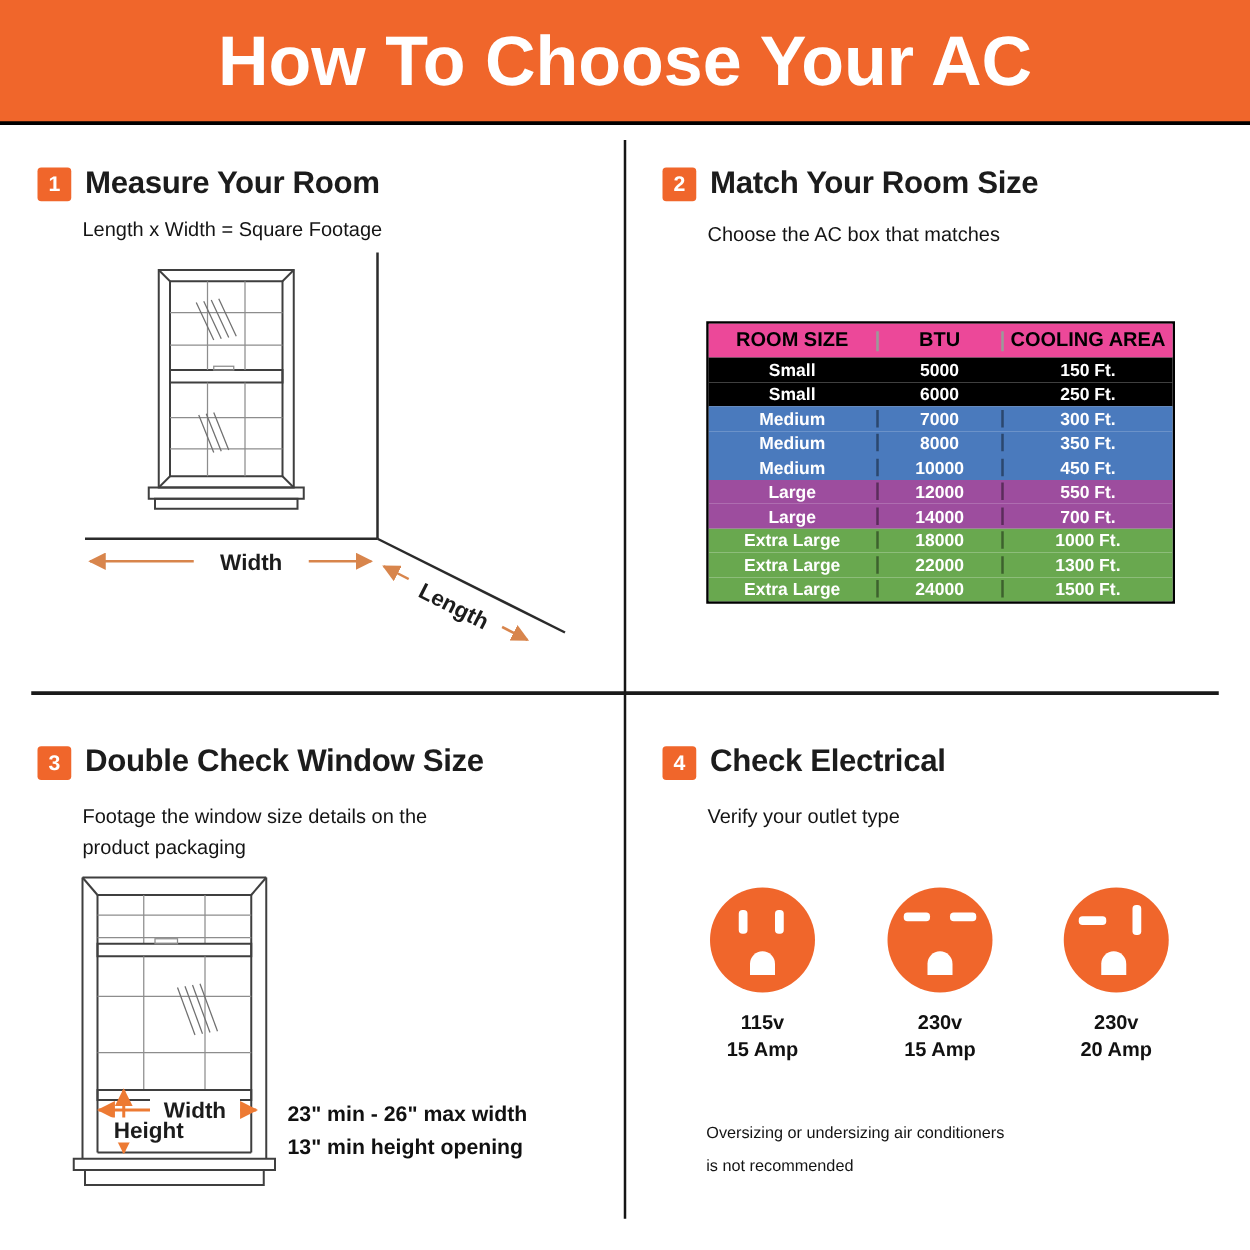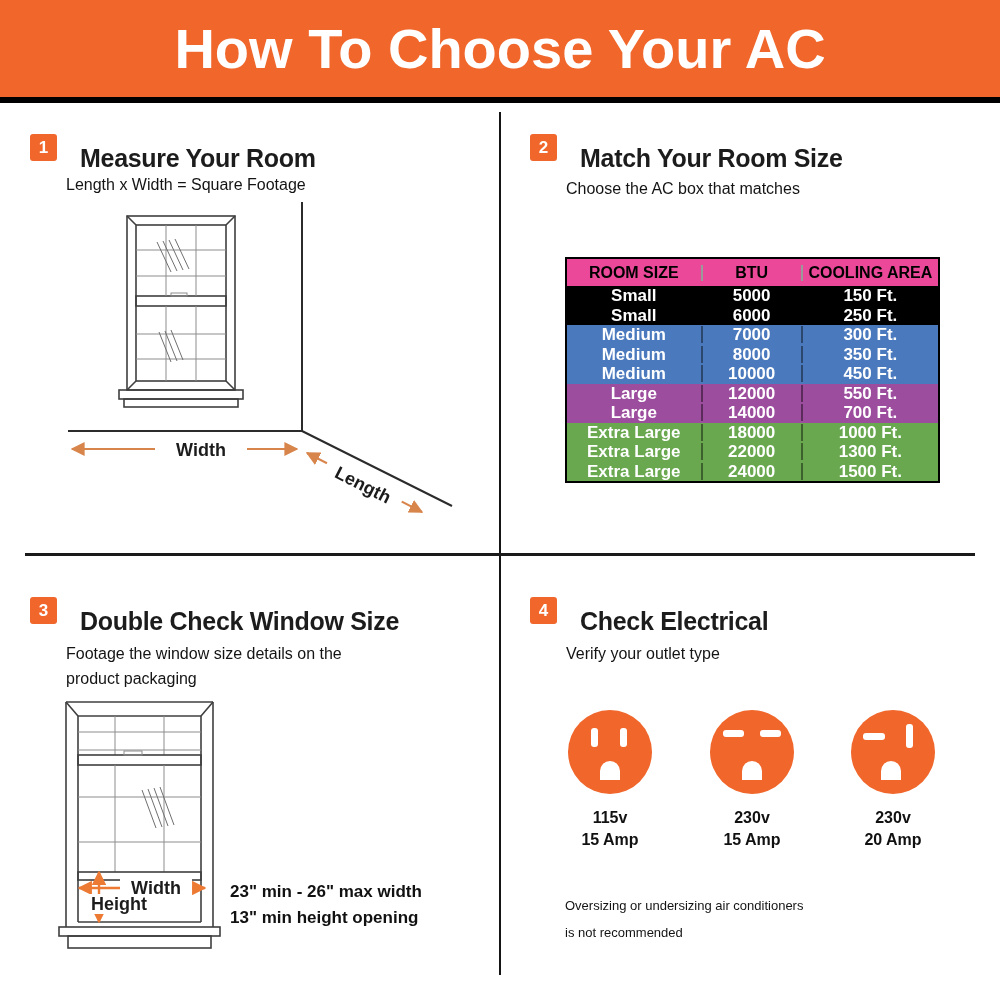--- a/index.html
+++ b/index.html
@@ -3,44 +3,44 @@
 <meta charset="utf-8">
 <style>
   html,body{margin:0;padding:0;}
   body{
     width:1000px;height:1000px;position:relative;background:#ffffff;
     font-family:"Liberation Sans","DejaVu Sans",sans-serif;color:#1c1c1c;
     overflow:hidden;
   }
   .banner{
     position:absolute;left:0;top:0;width:1000px;height:97px;background:#F0662B;
-    display:flex;align-items:center;justify-content:center;border-bottom:6px solid #000000;
+    display:flex;align-items:center;justify-content:center;border-bottom:3px solid #000000;
   }
   .banner-title{color:#ffffff;font-size:56px;font-weight:700;letter-spacing:0;margin:0;}
   .divider-v{position:absolute;left:499px;top:112px;width:2px;height:863px;background:#151515;}
   .divider-h{position:absolute;left:25px;top:553px;width:950px;height:3px;background:#1a1a1a;}
 
   .section-header{position:absolute;display:flex;align-items:flex-start;gap:11px;}
   .badge{
     width:27px;height:27px;background:#F0662B;color:#fff;border-radius:3px;
     font-size:17px;font-weight:700;display:flex;align-items:center;justify-content:center;
     flex:0 0 27px;margin-top:2px;
   }
-  .section-title{font-size:25px;font-weight:700;color:#1c1c1c;margin:12px;letter-spacing:-0.3px;}
+  .section-title{font-size:25px;font-weight:700;color:#1c1c1c;margin:0;letter-spacing:-0.3px;}
   .subtitle{position:absolute;font-size:16px;color:#141414;}
 
   .illustration{position:absolute;}
 
   
   .btu-table{position:absolute;left:565px;top:257px;width:371px;border:2px solid #000;background:#fff;}
   .thead{display:flex;height:27px;align-items:center;background:#ec4899;}
   .thead .cell{font-size:16px;font-weight:700;color:#000;}
   .thead .c2,.thead .c3{border-left:2px solid #9a9a9a;}
   .trow{display:flex;height:19.5px;align-items:center;}
-  .trow .cell{font-size:17px;font-weight:700;color:#ffffff;}
+  .trow .cell{font-size:14px;font-weight:700;color:#ffffff;}
   .trow .c2,.trow .c3{border-left:2px solid rgba(0,0,0,0.42);}
   .cell{box-sizing:border-box;text-align:center;line-height:1;}
   .c1{width:36%;}.c2{width:27%;}.c3{width:37%;}
 
   
   .outlet{position:absolute;top:705px;width:110px;text-align:center;}
   .outlet-voltage,.outlet-amps{font-size:16px;font-weight:700;color:#111;line-height:22px;}
   .outlet-voltage{margin-top:6px;}
 
   .spec-text{position:absolute;left:230px;top:879px;font-size:17px;font-weight:700;line-height:26px;color:#111;}

